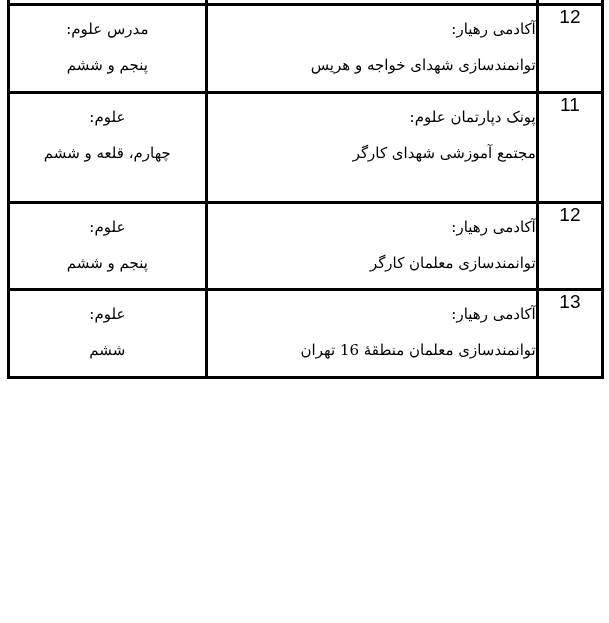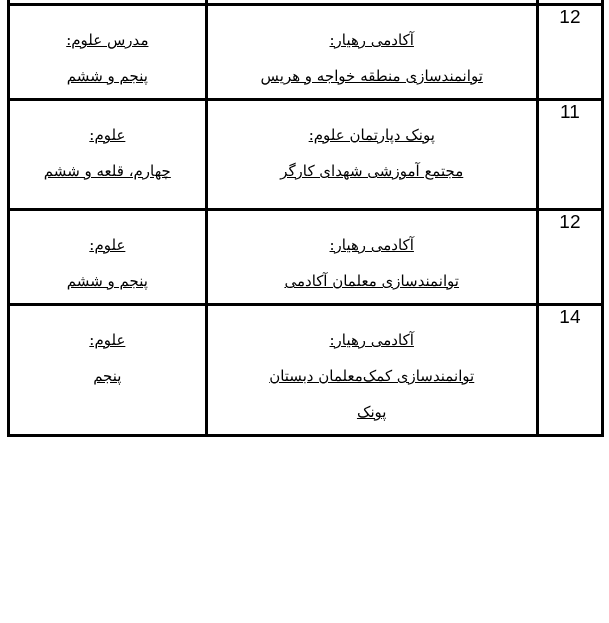--- a/index.html
+++ b/index.html
@@ -35,40 +35,38 @@
     td.num-cell {
       width: 62px;
       text-align: center;
       font-family: "Liberation Sans", sans-serif;
       font-size: 19px;
       padding-top: 8px;
       direction: ltr;
     }
     td.desc-cell {
       width: 327px;
-      text-align: center;
       direction: rtl;
     }
     td.role-cell {
       width: 194px;
       text-align: center;
       direction: rtl;
     }
     .line {
       font-family: "DejaVu Serif", serif;
       font-size: 15px;
       line-height: 36px;
       height: 36px;
       white-space: nowrap;
       display: block;
     }
     .cell-inner {
-      padding-top: 16px;
+      padding-top: 5px;
       padding-bottom: 4px;
-      text-decoration: underline;
     }
     tr.partial-row td {
       height: 30px;
     }
   </style>
 </head>
 <body>
 
 <div class="table-wrap">
   <table class="doc-table">
@@ -77,21 +75,21 @@
         <td class="num-cell"></td>
         <td class="desc-cell"></td>
         <td class="role-cell"></td>
       </tr>
 
       <tr style="height:88px">
         <td class="num-cell">12</td>
         <td class="desc-cell">
           <div class="cell-inner">
             <span class="line">آکادمی رهیار:</span>
-            <span class="line">توانمندسازی منطقه خواجه و هریس</span>
+            <span class="line">توانمندسازی شهدای خواجه و هریس</span>
           </div>
         </td>
         <td class="role-cell">
           <div class="cell-inner">
             <span class="line">مدرس علوم:</span>
             <span class="line">پنجم و ششم</span>
           </div>
         </td>
       </tr>
 
@@ -109,44 +107,43 @@
             <span class="line">چهارم، قلعه و ششم</span>
           </div>
         </td>
       </tr>
 
       <tr style="height:87px">
         <td class="num-cell">12</td>
         <td class="desc-cell">
           <div class="cell-inner">
             <span class="line">آکادمی رهیار:</span>
-            <span class="line">توانمندسازی معلمان آکادمی</span>
+            <span class="line">توانمندسازی معلمان کارگر</span>
           </div>
         </td>
         <td class="role-cell">
           <div class="cell-inner">
             <span class="line">علوم:</span>
             <span class="line">پنجم و ششم</span>
           </div>
         </td>
       </tr>
 
-
-      <tr style="height:129px">
-        <td class="num-cell">14</td>
+      <tr style="height:88px">
+        <td class="num-cell">13</td>
         <td class="desc-cell">
           <div class="cell-inner">
             <span class="line">آکادمی رهیار:</span>
-            <span class="line">توانمندسازی کمک‌معلمان دبستان</span>
-            <span class="line">پونک</span>
+            <span class="line">توانمندسازی معلمان منطقهٔ 16 تهران</span>
           </div>
         </td>
         <td class="role-cell">
           <div class="cell-inner">
             <span class="line">علوم:</span>
-            <span class="line">پنجم</span>
+            <span class="line">ششم</span>
           </div>
         </td>
       </tr>
+
 
     </tbody>
   </table>
 </div>
 
 </body></html>

